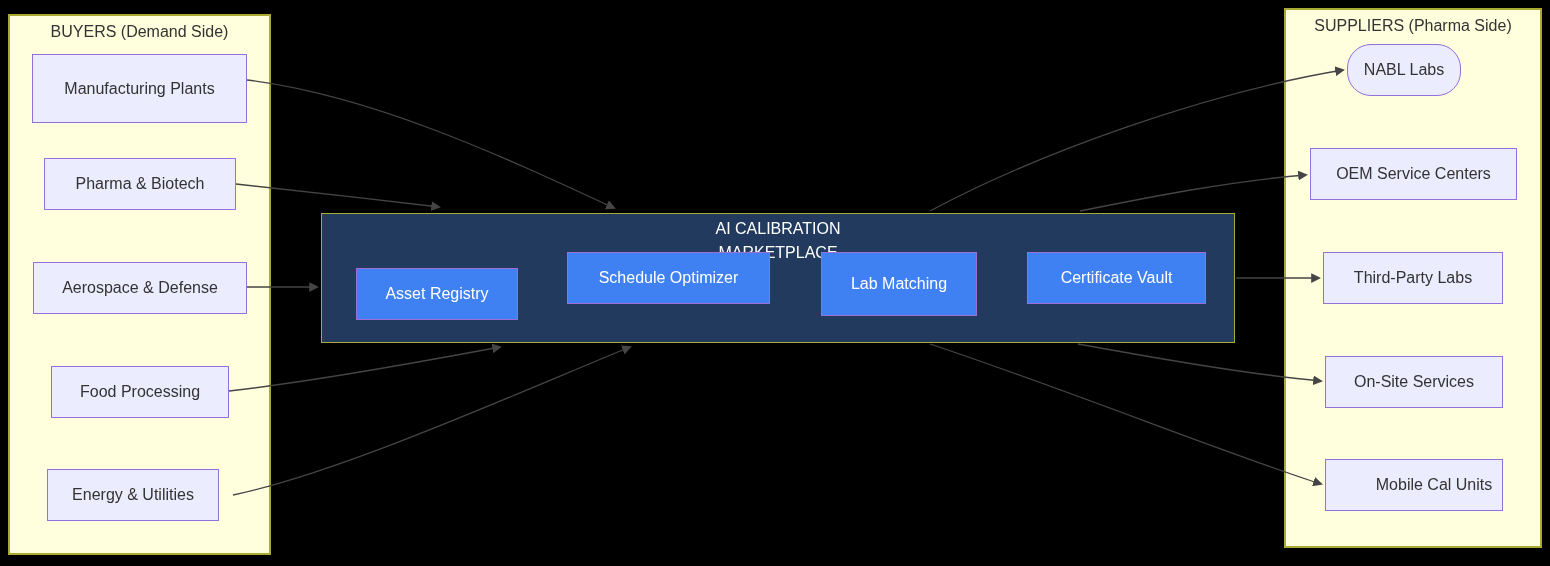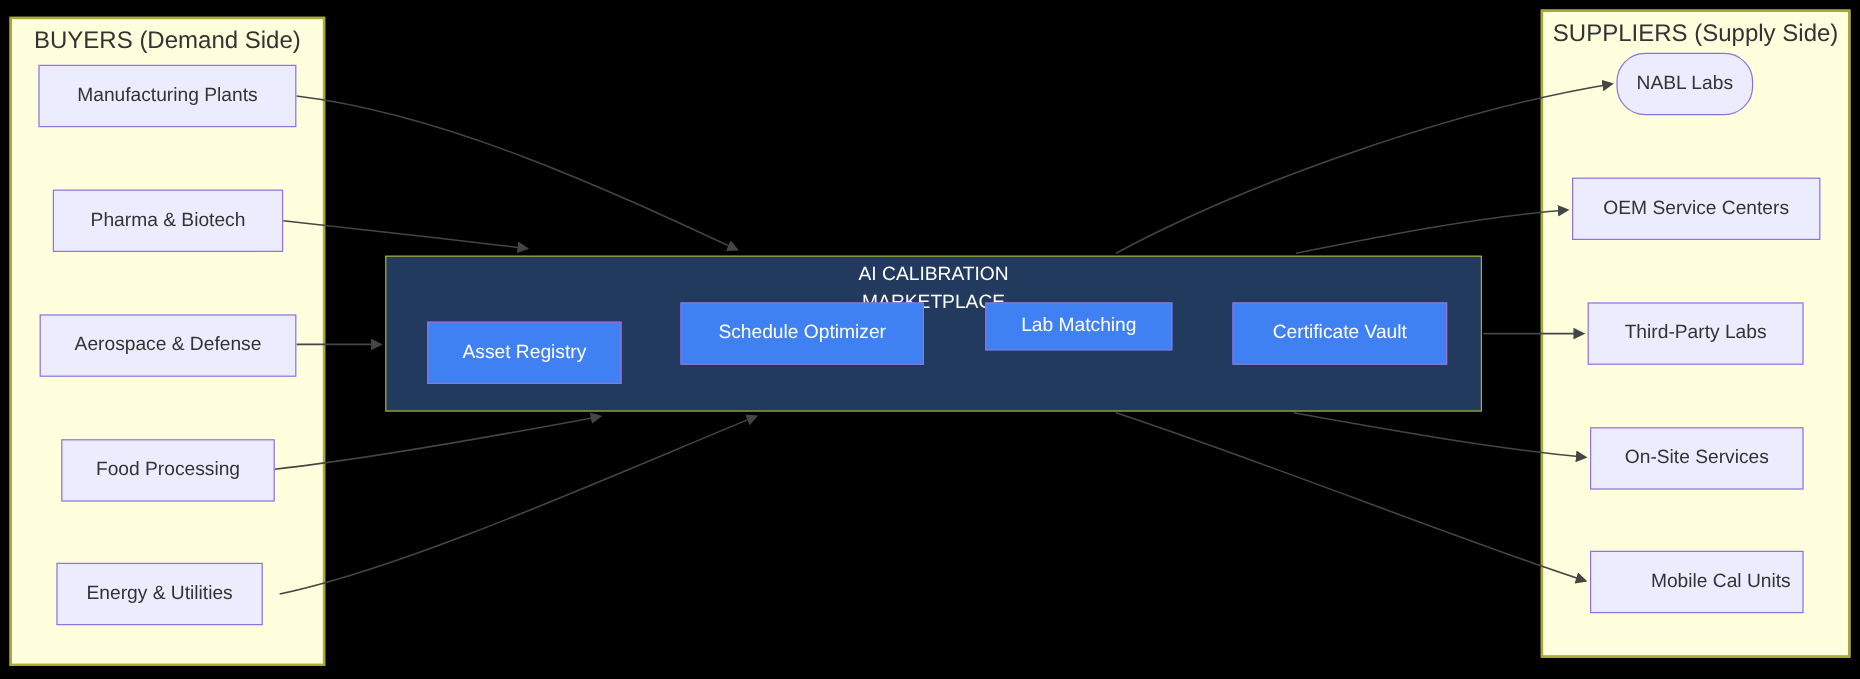--- a/index.html
+++ b/index.html
@@ -28,21 +28,21 @@
   }
   .panel {
     position: absolute;
     background: var(--panel-fill);
     border: 2px solid var(--panel-border);
     z-index: 1;
   }
   .panel-title {
     text-align: center;
     padding-top: 7px;
-    font-size: 20px;
+    font-size: 16px;
     color: var(--node-text);
   }
   .panel-buyers   { left: 8px;    top: 14px; width: 263px; height: 541px; }
   .panel-suppliers{ left: 1284px; top: 8px;  width: 258px; height: 540px; }
   .marketplace {
     position: absolute;
     left: 321px; top: 213px; width: 914px; height: 130px;
     background: var(--marketplace-fill);
     border: 1.5px solid var(--marketplace-border);
     z-index: 1;
@@ -73,48 +73,48 @@
     font-size: 16px;
     z-index: 3;
     text-align: center;
   }
   .module {
     background: var(--module-fill);
     border: 1.5px solid var(--module-border);
     color: var(--module-text);
   }
   
-  .n-b0 { left: 32px;  top: 54px;  width: 215px; height: 52px; }
+  .n-b0 { left: 32px;  top: 54px;  width: 215px; height: 69px; }
   .n-b1 { left: 44px;  top: 158px; width: 192px; height: 52px; }
   .n-b2 { left: 33px;  top: 262px; width: 214px; height: 52px; }
   .n-b3 { left: 51px;  top: 366px; width: 178px; height: 52px; }
   .n-b4 { left: 47px;  top: 469px; width: 172px; height: 52px; }
   
   .n-s0 { left: 1347px; top: 44px;  width: 114px; height: 52px; border-radius: 24px; }
   .n-s1 { left: 1310px; top: 148px; width: 207px; height: 52px; }
   .n-s2 { left: 1323px; top: 252px; width: 180px; height: 52px; }
   .n-s3 { left: 1325px; top: 356px; width: 178px; height: 52px; }
   .n-s4 { left: 1325px; top: 459px; width: 178px; height: 52px; padding-left: 40px; }
   
   .n-m0 { left: 356px;  top: 268px; width: 162px; height: 52px; }
   .n-m1 { left: 567px;  top: 252px; width: 203px; height: 52px; }
-  .n-m2 { left: 821px;  top: 252px; width: 156px; height: 40px; }
+  .n-m2 { left: 821px;  top: 252px; width: 156px; height: 64px; }
   .n-m3 { left: 1027px; top: 252px; width: 179px; height: 52px; }
 </style>
 </head>
 <body>
 
 <div class="canvas">
 
   <div class="panel panel-buyers">
     <div class="panel-title">BUYERS (Demand Side)</div>
   </div>
 
   <div class="panel panel-suppliers">
-    <div class="panel-title">SUPPLIERS (Supply Side)</div>
+    <div class="panel-title">SUPPLIERS (Pharma Side)</div>
   </div>
 
   <div class="marketplace">
     <div class="mk-title">
       <span>AI CALIBRATION MARKETPLACE</span>
     </div>
   </div>
 
   <svg class="edges" width="1550" height="566" viewBox="0 0 1550 566">
     <defs>

